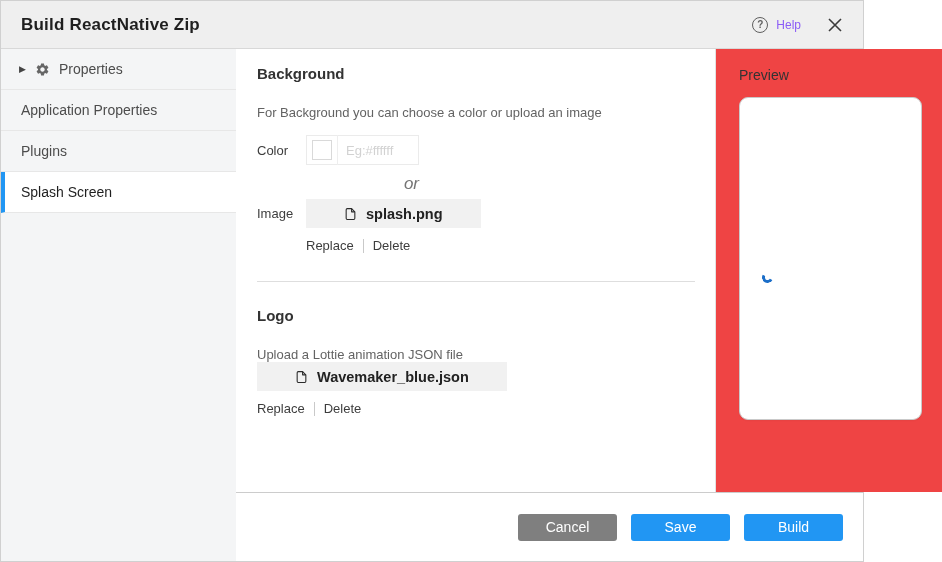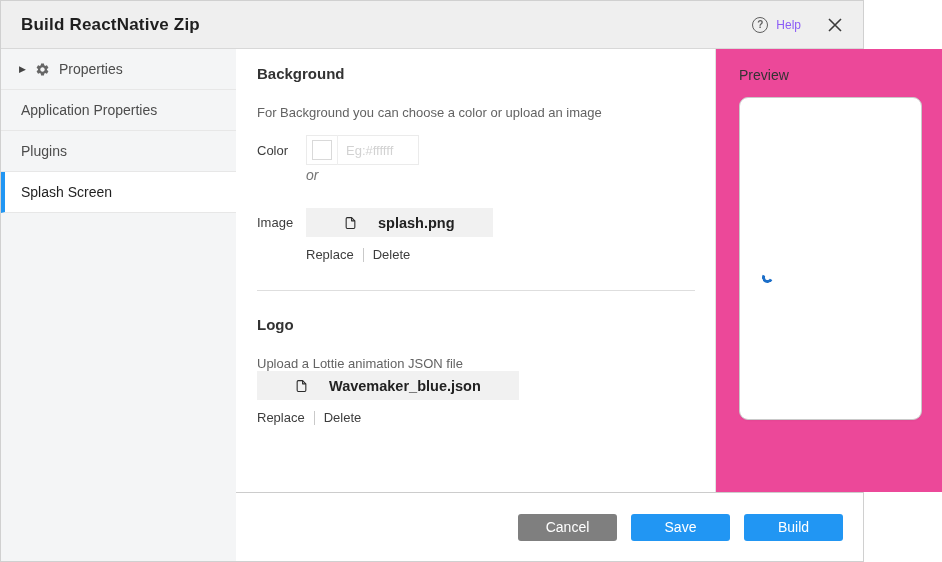--- a/index.html
+++ b/index.html
@@ -74,48 +74,48 @@
   }
   .color-widget .vsep { width: 1px; height: 30px; background: #eee; }
   .color-input {
     border: none; outline: none; width: 76px;
     font-size: 13px; padding-left: 8px;
     font-family: "Liberation Sans", "DejaVu Sans", sans-serif;
     color: #333;
   }
   .color-input::placeholder { color: #d2d2d2; }
 
-  .or-row { margin-left: 49px; width: 113px; text-align: left; margin-top: 2px;
-            font-size: 14px; font-style: italic; color: #757575; }
-
-  .image-row { display: flex; align-items: center; margin-top: 25px; }
+  .or-row { margin-left: 49px; width: 113px; text-align: right; margin-top: 9px;
+            font-size: 17px; font-style: italic; color: #757575; }
+
+  .image-row { display: flex; align-items: center; margin-top: 5px; }
   .file-chip {
     height: 29px; background: #f1f1f1;
     display: inline-flex; align-items: center; justify-content: center;
-    gap: 21px; padding: 0 38px;
+    gap: 9px; padding: 0 38px;
     cursor: pointer;
   }
   .file-icon { width: 13px; height: 16px; display: flex; }
   .file-name { font-size: 14.5px; font-weight: bold; color: #222; white-space: nowrap; }
 
   .links-row { display: flex; align-items: center; margin-top: 10px; font-size: 13px; color: #3d3d3d; }
   .links-row.indent { margin-left: 49px; }
   .link { cursor: pointer; }
   .links-row .vbar { width: 1px; height: 14px; background: #c9c9c9; margin: 0 9px; }
 
   .h-divider { border: none; border-top: 1px solid #dedede; margin-top: 28px; width: 438px; }
 
   .logo-section { margin-top: 25px; }
   .logo-chip-row { }
 
   
   .preview-panel {
     width: 228px; flex: 0 0 228px;
     border-left: 1px solid #e2e2e2;
-    background: #ec4899;
+    background: #ef4444;
     padding: 18px 0 0 23px;
   }
   .preview-title { font-size: 14px; color: #333; }
   .preview-box {
     margin-top: 14px;
     width: 183px; height: 323px;
     border: 1px solid #c9c9c9; border-radius: 9px;
     background: #fff;
     box-shadow: 0 1px 2px rgba(0,0,0,.04);
     position: relative;

